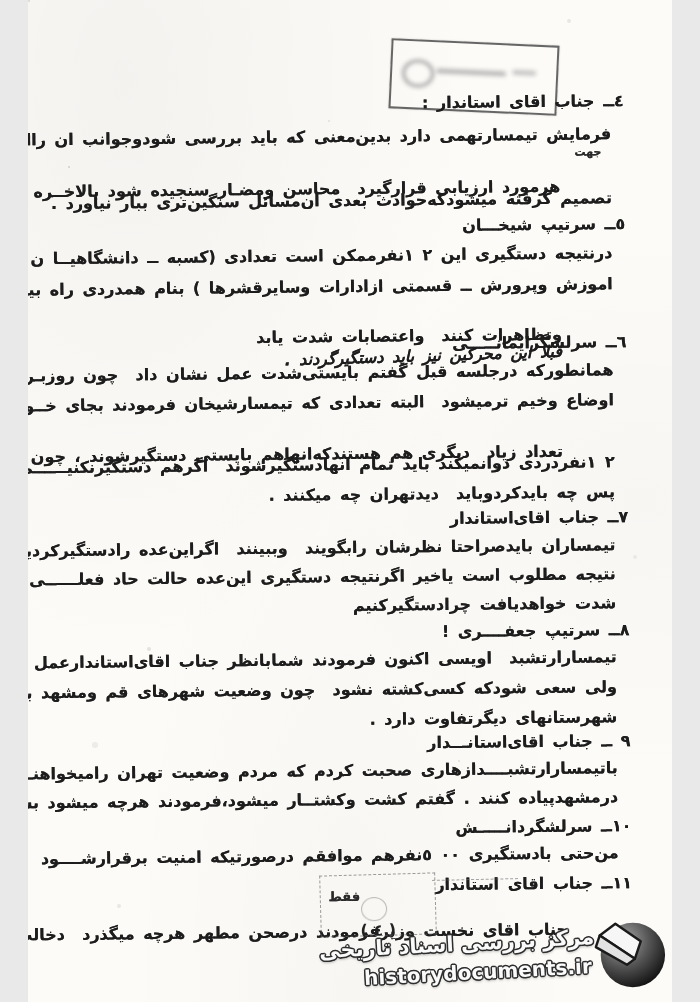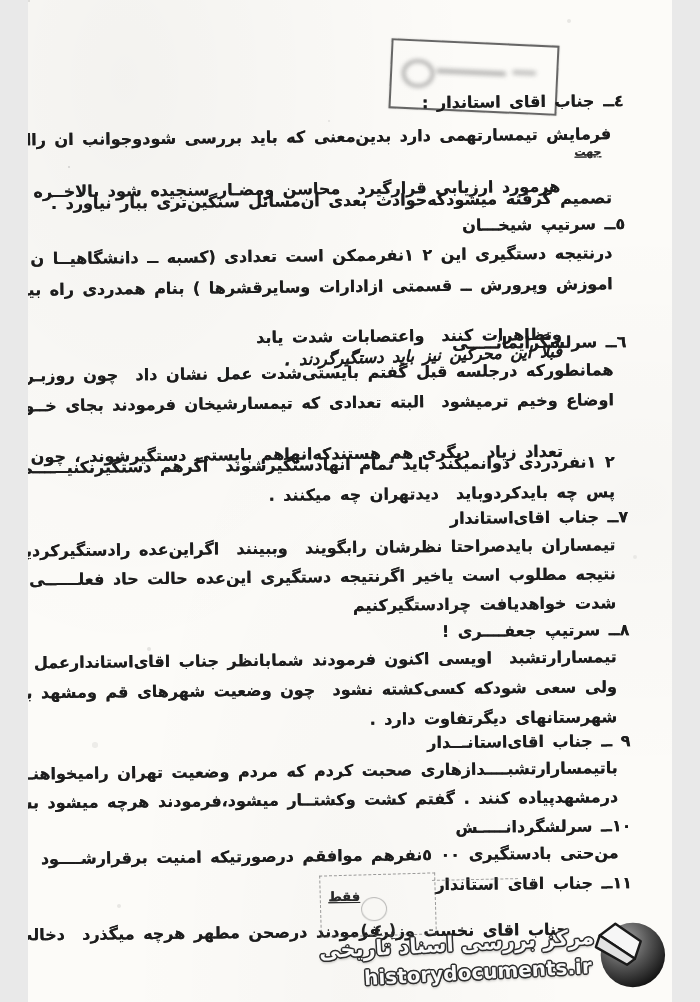--- a/index.html
+++ b/index.html
@@ -13,21 +13,21 @@
     font-family:"DejaVu Sans",sans-serif;
   }
   .sheet{position:absolute;inset:0;transform:rotate(-0.6deg);transform-origin:50% 50%;direction:rtl;}
   .hd,.ln{
     position:absolute;white-space:pre;direction:rtl;
     font-weight:bold;color:#1d1d1d;font-size:16px;line-height:20px;
     word-spacing:3px;text-shadow:0 0 0.5px rgba(25,25,25,0.85);
   }
   .hd{right:44px;}
   .ln{right:57px;}
-  .sup{position:absolute;top:-14px;font-size:11px;font-weight:bold;color:#2a2a2a;white-space:nowrap;text-decoration:underline;}
+  .sup{position:absolute;top:-14px;font-size:11px;font-weight:bold;color:#2a2a2a;white-space:nowrap;}
   .hand{display:inline-block;font-style:italic;transform:rotate(-1.2deg);letter-spacing:-0.3px;}
   .pagenum{position:absolute;left:328px;top:921px;font-weight:bold;font-size:16px;color:#222;direction:rtl;}
 
   
   .stamp-top{
     position:absolute;left:362px;top:42px;width:164px;height:66px;
     border:2px solid rgba(65,65,65,0.8);transform:rotate(2.6deg);
     box-shadow:0 0 2px rgba(0,0,0,0.2);
   }
   .stamp-top .blob1{position:absolute;left:10px;top:18px;width:26px;height:22px;border:3px solid rgba(90,90,90,0.55);border-radius:50%;filter:blur(2px);}

